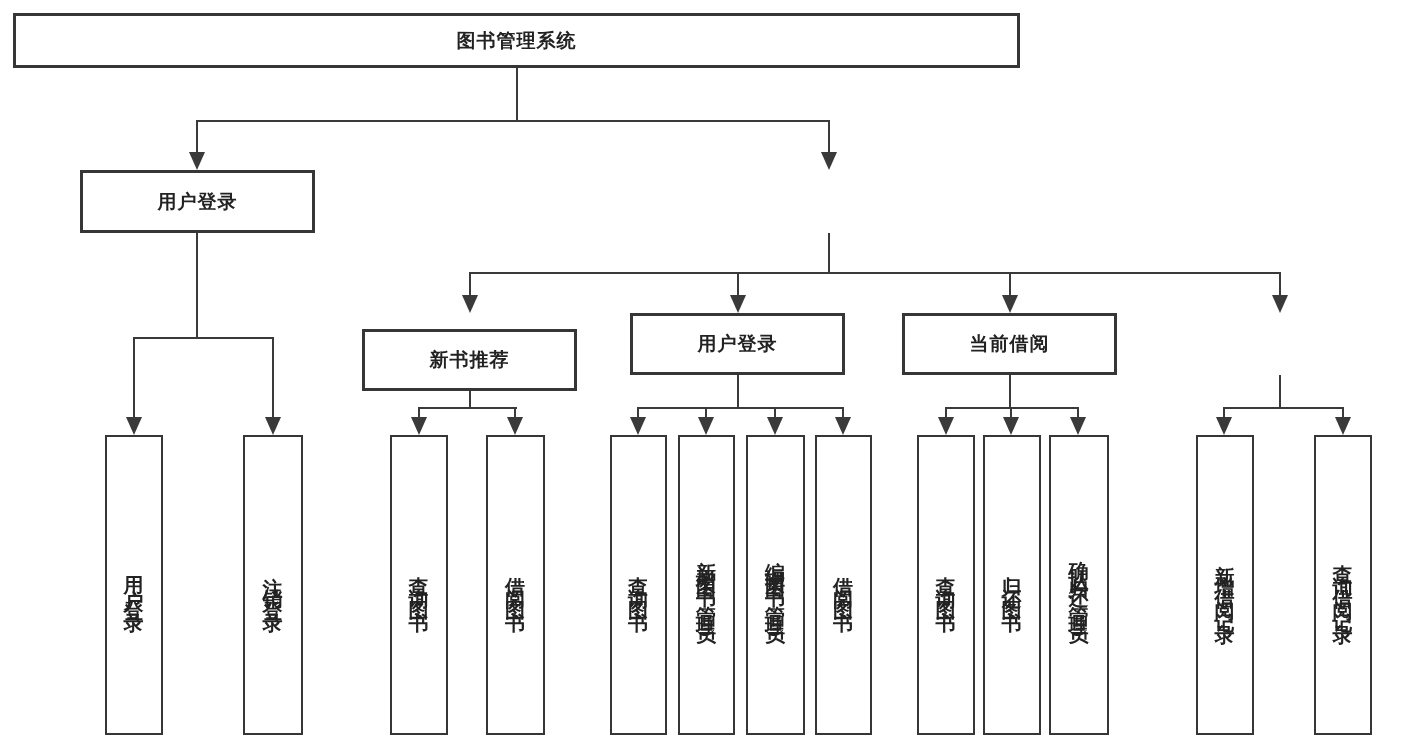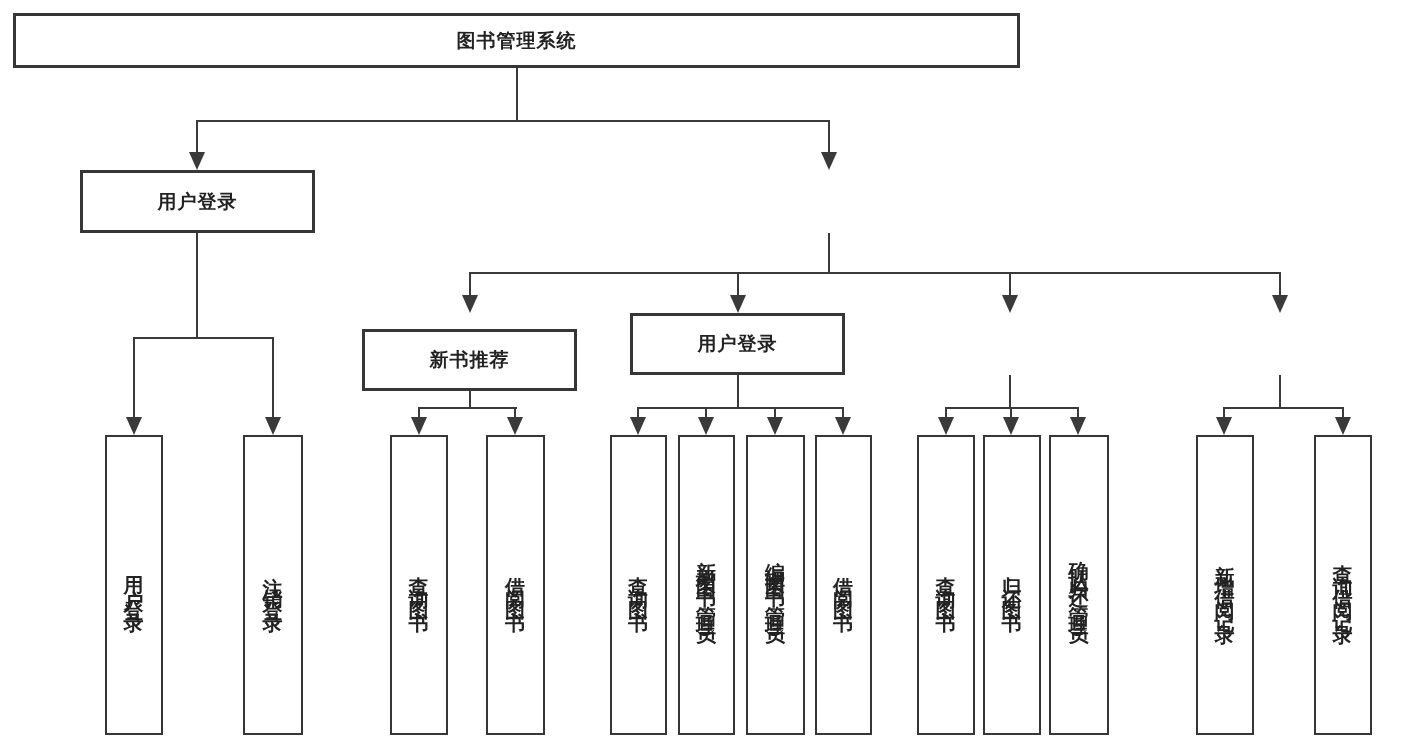--- a/index.html
+++ b/index.html
@@ -140,20 +140,23 @@
   <div class="hbox" style="left:80px;top:170px;width:235px;height:63px">
     <span>用户登录</span>
   </div>
 
   <div class="hbox" style="left:362px;top:329px;width:215px;height:62px">
     <span>新书推荐</span>
   </div>
   <div class="hbox" style="left:630px;top:313px;width:215px;height:62px">
     <span>用户登录</span>
   </div>
+  <div class="hbox" style="left:902px;top:313px;width:215px;height:62px">
+    <span>当前借阅</span>
+  </div>
 
   <div class="vbox" style="left:105px;top:435px;width:58px;height:300px">
     <span class="vtext">用户登录</span>
   </div>
   <div class="vbox" style="left:243px;top:435px;width:60px;height:300px">
     <span class="vtext">注销登录</span>
   </div>
 
   <div class="vbox" style="left:390px;top:435px;width:58px;height:300px">
     <span class="vtext">查询图书</span>

